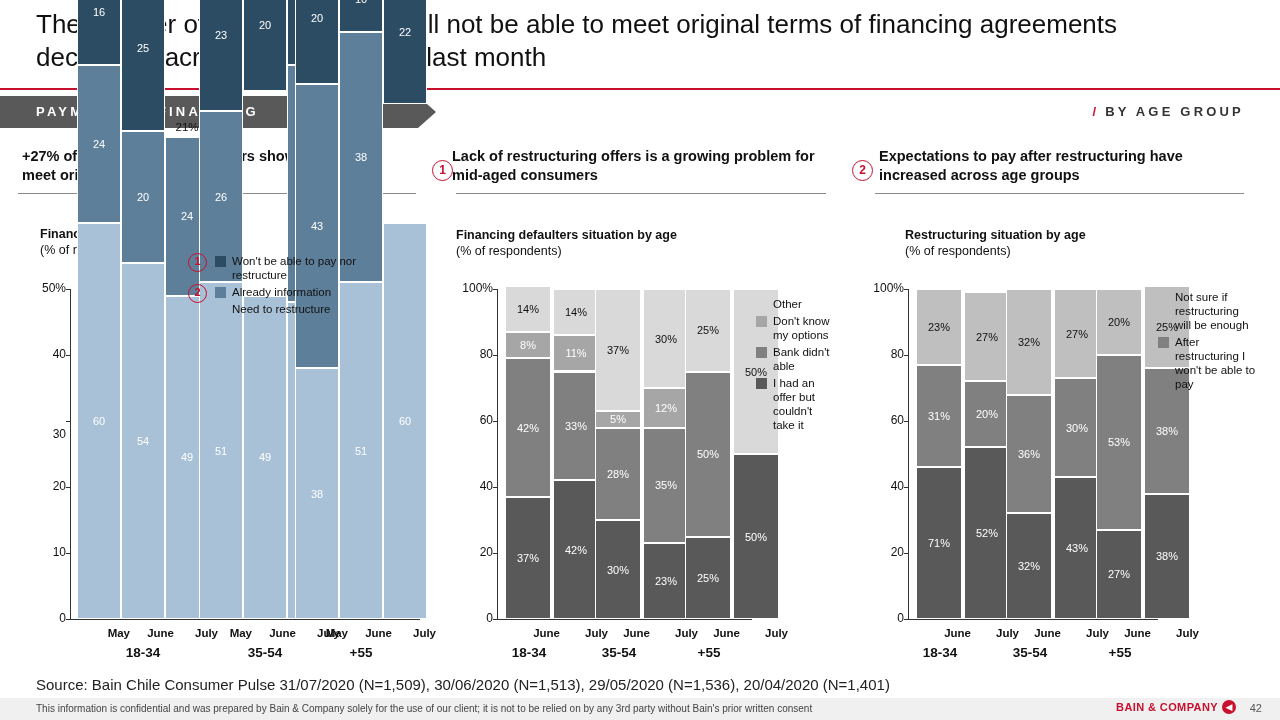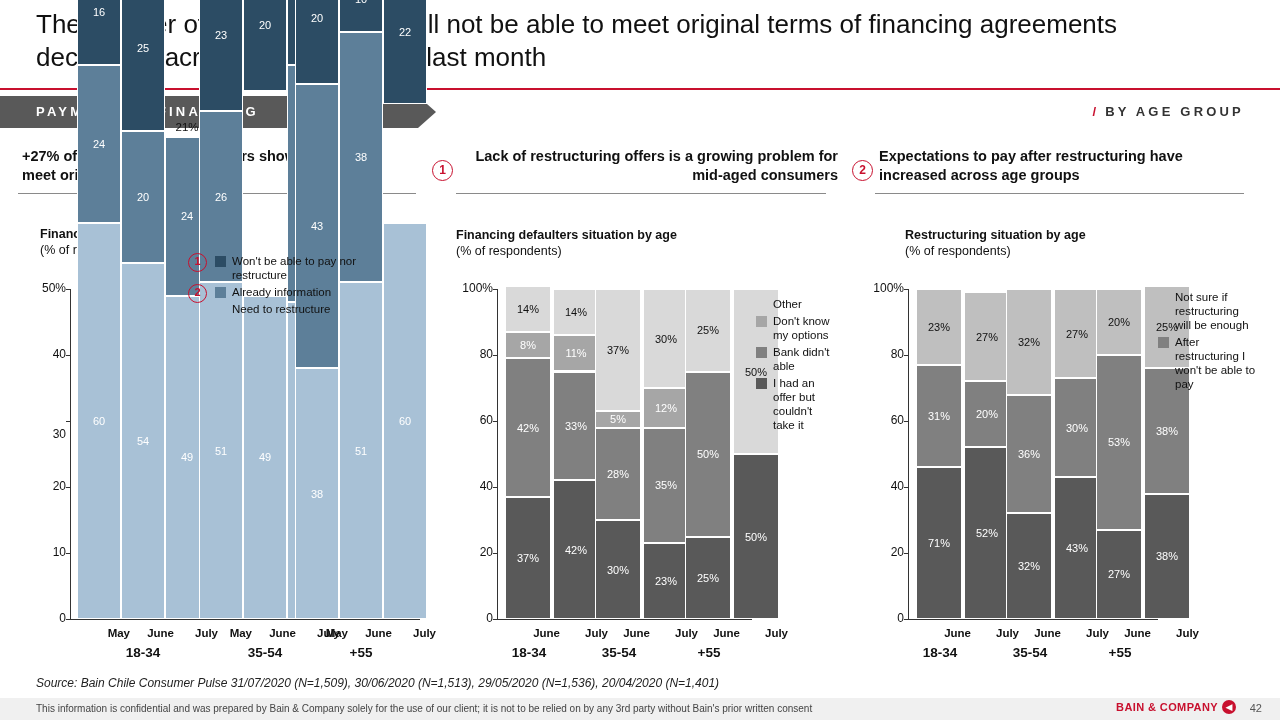--- a/index.html
+++ b/index.html
@@ -9,21 +9,21 @@
   .banner{position:absolute;left:0;top:96px;width:418px;height:32px;background:#595959;}
   .banner-arrow{position:absolute;left:418px;top:96px;width:0;height:0;border-top:16px solid transparent;border-bottom:16px solid transparent;border-left:18px solid #595959;}
   .banner-text{position:absolute;left:36px;top:104px;font-size:13px;font-weight:bold;letter-spacing:3.2px;color:#fff;}
   .byage{position:absolute;right:36px;top:104px;font-size:13px;font-weight:bold;letter-spacing:3.2px;color:#333;}
   .byage .slash{color:#c8102e;font-weight:bold;margin-right:6px;}
   .col-head{position:absolute;font-size:14.5px;font-weight:bold;line-height:19px;color:#111;}
   .col-rule{position:absolute;height:1px;background:#8a8a8a;}
   .circnum{position:absolute;width:19px;height:19px;border:1.3px solid #c8102e;border-radius:50%;color:#c8102e;font-size:12px;font-weight:bold;text-align:center;line-height:18px;}
   .sub{position:absolute;font-size:12.5px;font-weight:bold;color:#111;line-height:16px;}
   .sub .norm{font-weight:normal;}
-  .src{position:absolute;left:36px;top:676px;font-size:12px;color:#222;font-style:italic;}
+  .src{position:absolute;left:36px;top:676px;font-size:15px;color:#222;}
   .footbar{position:absolute;left:0;top:698px;width:1280px;height:22px;background:#f0f0f0;}
   .footnote{position:absolute;left:36px;top:703px;font-size:10px;color:#444;}
   .bainlogo{position:absolute;right:62px;top:701px;font-size:11px;font-weight:bold;color:#c8102e;letter-spacing:0.4px;}
   .bainmark{position:absolute;right:44px;top:700px;width:14px;height:14px;border-radius:50%;background:#c8102e;color:#fff;font-size:9px;text-align:center;line-height:14px;}
   .pageno{position:absolute;right:18px;top:702px;font-size:11px;color:#555;}
   .chart{position:absolute;}
   .axis-line{position:absolute;background:#333;}
   .tick-lbl{position:absolute;font-size:12px;color:#111;text-align:right;}
   .xlbl{position:absolute;font-size:11.5px;color:#111;text-align:right;font-weight:bold;}
   .grouplbl{position:absolute;font-size:13.5px;font-weight:bold;color:#111;text-align:center;}
@@ -41,21 +41,21 @@
 <div class="redrule"></div>
 <div class="banner"></div>
 <div class="banner-arrow"></div>
 <div class="banner-text">PAYMENTS &amp; FINANCING</div>
 <div class="byage"><span class="slash">/</span><span>BY AGE GROUP</span></div>
 
 <div class="col-head" style="left:22px;top:147px;width:390px;">+27% of +35 years old consumers show difficulty to meet original terms of financing</div>
 <div class="col-rule" style="left:18px;top:193px;width:398px;"></div>
 
 <div class="circnum" style="left:432px;top:160px;">1</div>
-<div class="col-head" style="left:468px;top:147px;width:370px;text-align:right;">Lack of restructuring offers is a growing problem for mid-aged consumers</div>
+<div class="col-head" style="left:452px;top:147px;width:370px;">Lack of restructuring offers is a growing problem for mid-aged consumers</div>
 <div class="col-rule" style="left:456px;top:193px;width:370px;"></div>
 
 <div class="circnum" style="left:852px;top:160px;">2</div>
 <div class="col-head" style="left:879px;top:147px;width:365px;">Expectations to pay after restructuring have increased across age groups</div>
 <div class="col-rule" style="left:875px;top:193px;width:369px;"></div>
 
 <div class="sub" style="left:40px;top:226px;"><span>Financial situation by age</span><br><span class="norm">(% of respondents)</span></div>
 <div class="sub" style="left:456px;top:227px;"><span>Financing defaulters situation by age</span><br><span class="norm">(% of respondents)</span></div>
 <div class="sub" style="left:905px;top:227px;"><span>Restructuring situation by age</span><br><span class="norm">(% of respondents)</span></div>
 

